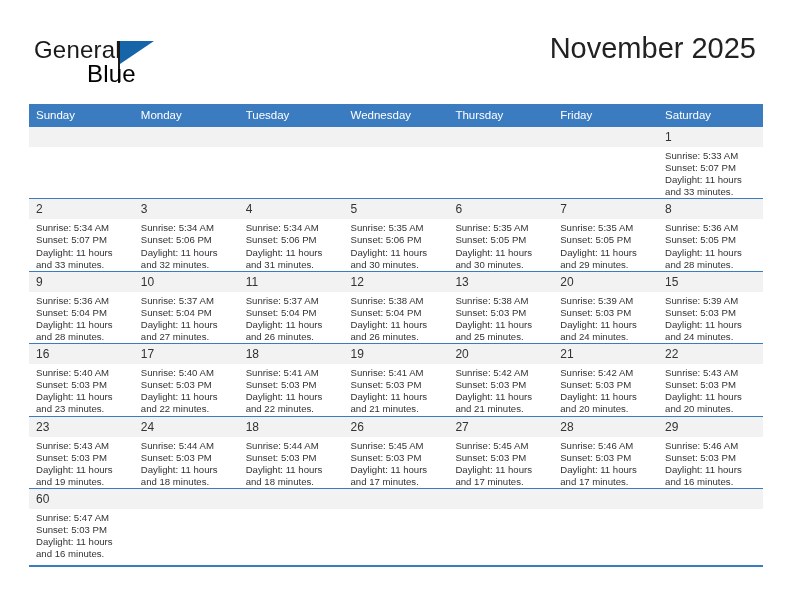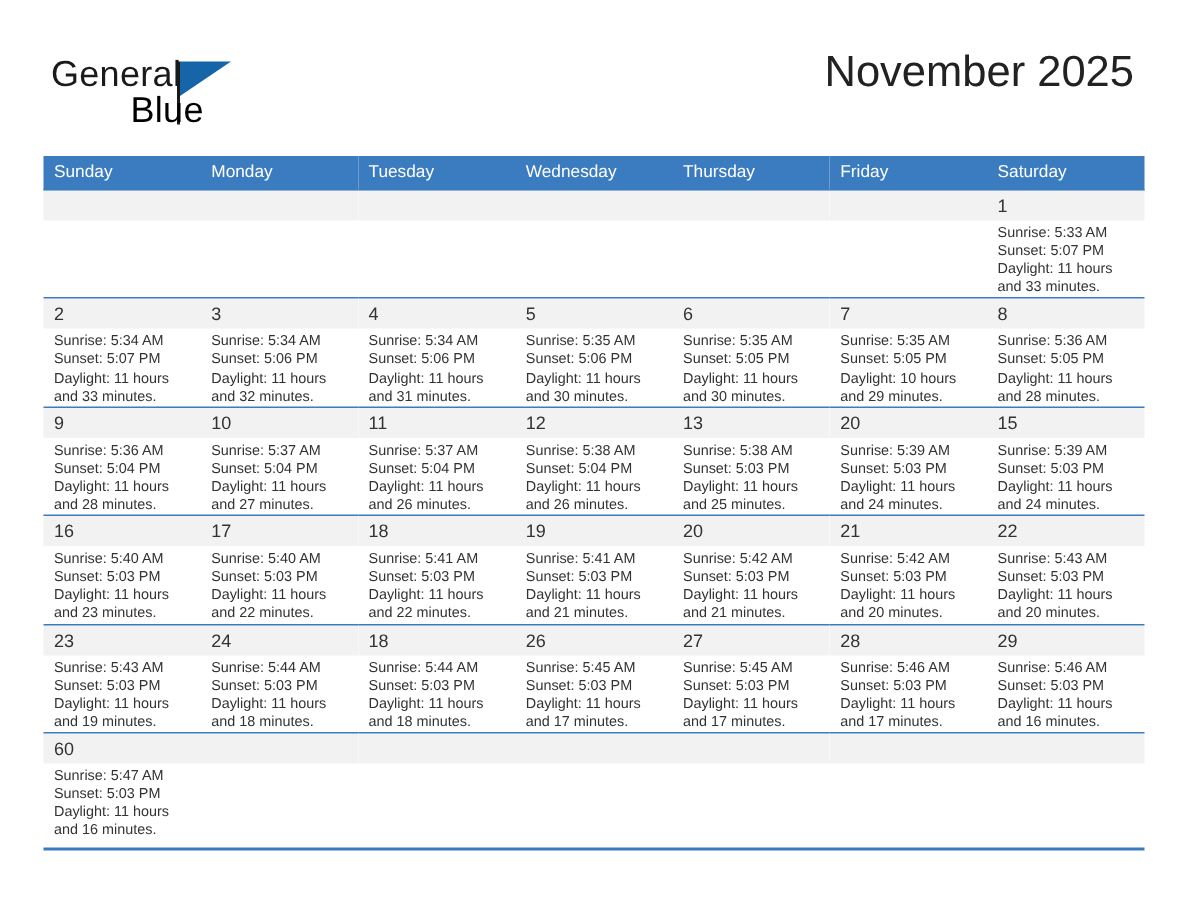--- a/index.html
+++ b/index.html
@@ -258,21 +258,21 @@
               <div>Sunrise: 5:35 AM</div>
               <div>Sunset: 5:05 PM</div>
               <div class="daylight">Daylight: 11 hours and 30 minutes.</div>
             </div>
           </td>
           <td>
             <span class="daynum">7</span>
             <div class="info">
               <div>Sunrise: 5:35 AM</div>
               <div>Sunset: 5:05 PM</div>
-              <div class="daylight">Daylight: 10 hours and 29 minutes.</div>
+              <div class="daylight">Daylight: 11 hours and 29 minutes.</div>
             </div>
           </td>
           <td>
             <span class="daynum">8</span>
             <div class="info">
               <div>Sunrise: 5:36 AM</div>
               <div>Sunset: 5:05 PM</div>
               <div class="daylight">Daylight: 11 hours and 28 minutes.</div>
             </div>
           </td>

